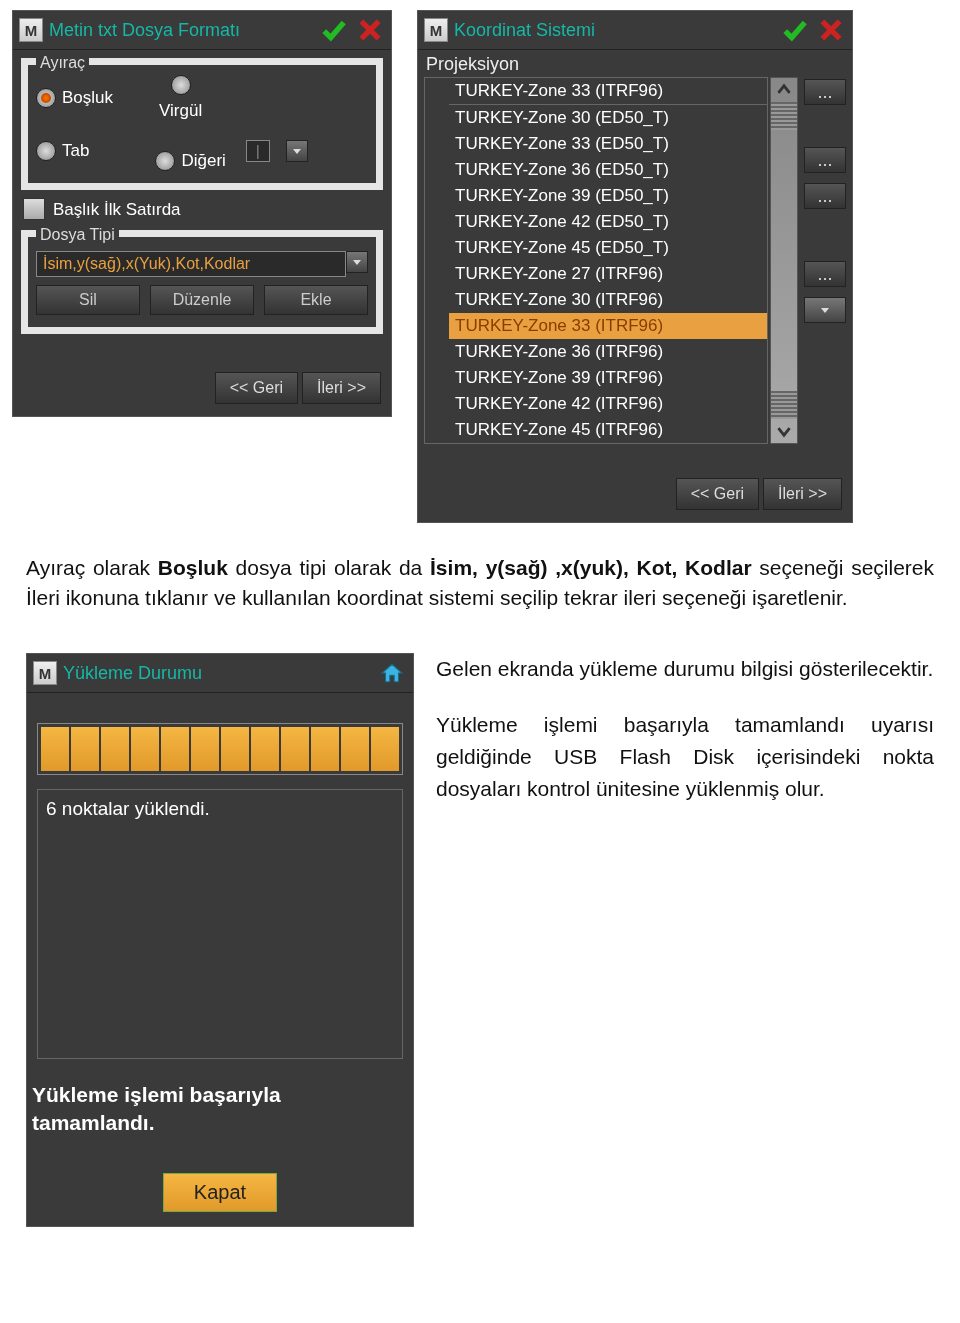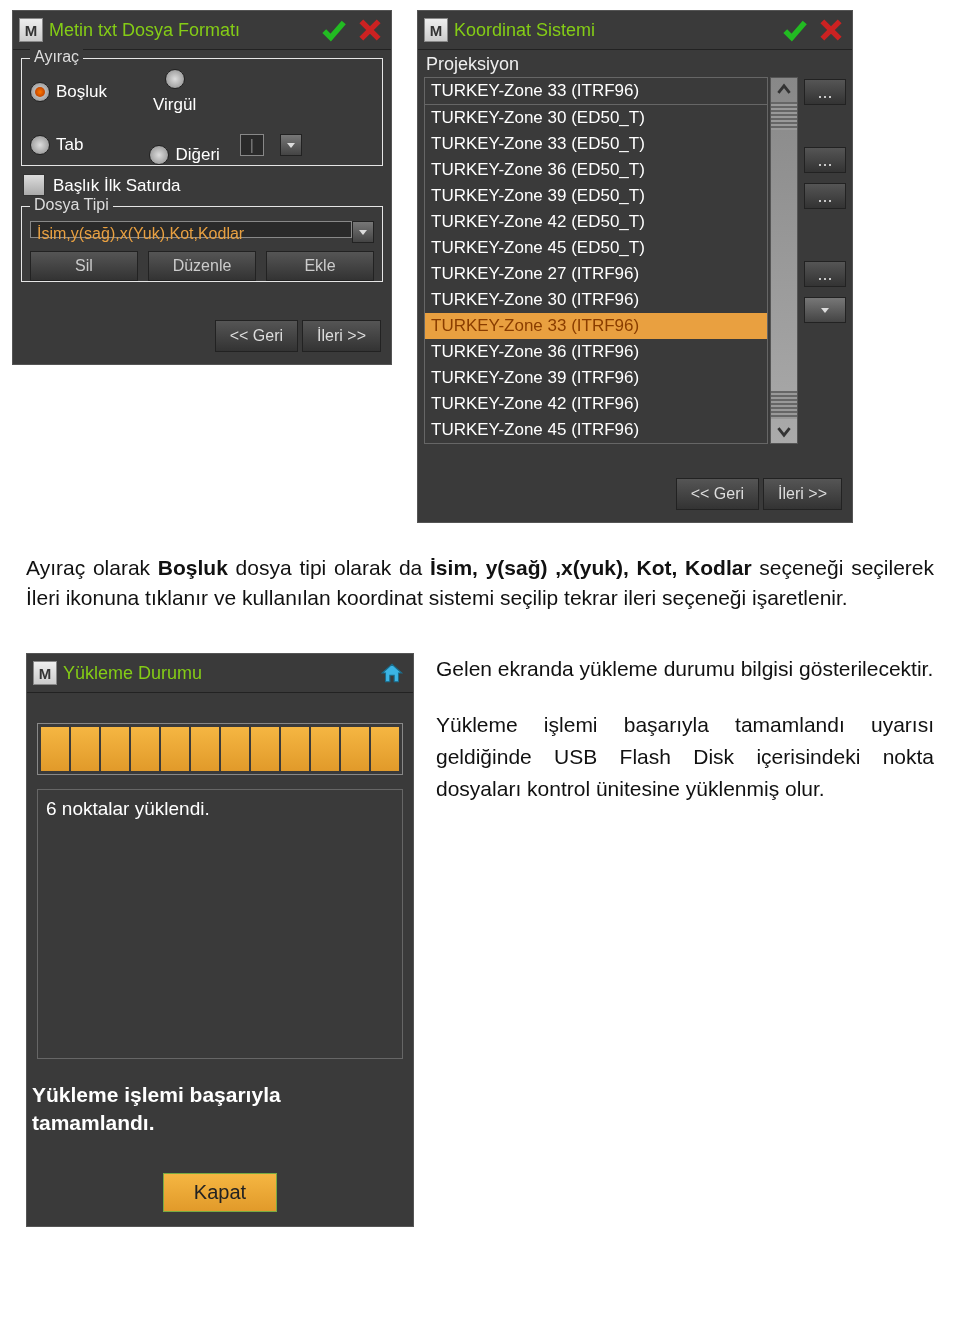--- a/index.html
+++ b/index.html
@@ -2,45 +2,45 @@
 <html><head>
 <meta charset="utf-8">
 <style>
   * { box-sizing: border-box; margin: 0; padding: 0; }
   body { width: 960px; background: #fff; font-family: Arial, sans-serif; }
   .page { padding: 10px 12px; }
   .row-top { display: flex; gap: 25px; align-items: flex-start; }
   .device-win { background: #3a3a3a; width: 380px; border: 1px solid #555; font-size: 17px; color: #fff; }
   .titlebar { display: flex; align-items: center; background: #3a3a3a; padding: 4px 6px; gap: 6px; border-bottom: 1px solid #222; }
   .m-icon { background: linear-gradient(#eee,#ccc); color: #333; width: 24px; height: 24px; display: flex; align-items: center; justify-content: center; font-weight: bold; font-size: 15px; border: 1px solid #888; }
-  .titlebar .title { flex: 1; color: #84cc16; font-size: 18px; }
+  .titlebar .title { flex: 1; color: #14b8a6; font-size: 18px; }
   .tick-btn, .x-btn { width: 30px; height: 30px; display:flex; align-items:center; justify-content:center; }
   .tick-btn svg, .x-btn svg { width: 26px; height: 26px; }
-  .fieldset { border: 1px solid #e5e5e5; margin: 8px; padding: 10px 8px 0 8px; position: relative; }
+  .fieldset { border: 7px solid #e5e5e5; margin: 8px; padding: 10px 8px 12px 8px; position: relative; }
   .fieldset .legend { position: absolute; top: -11px; left: 8px; background: #3a3a3a; padding: 0 4px; font-size: 16px; color: #ddd; }
   .radio-row { display: flex; gap: 16px; margin-bottom: 10px; align-items: center;}
   .radio-row.second { margin-bottom: 0;}
   .radio { display: flex; align-items: center; gap: 6px; }
   .radio-dot { width: 20px; height: 20px; border-radius: 50%; background: radial-gradient(#ddd,#888); border: 1px solid #222; display:flex; align-items:center; justify-content:center; }
   .radio-dot.inner::after { content:''; width:10px; height:10px; border-radius:50%; background: radial-gradient(#f70,#a30); }
   .radio-label { color:#fff; font-size: 17px; }
   .other-box { width: 24px; height: 22px; background:#2a2a2a; border:1px solid #888; margin-left: 4px; color:#888; font-size:14px; display:flex; align-items:center; justify-content:center;}
   .dd-arrow { width: 22px; height: 22px; background: linear-gradient(#777,#444); border:1px solid #222; display:flex; align-items:center; justify-content:center;}
   .dd-arrow svg { width:10px; height:10px; }
   .check-row { display:flex; align-items:flex-end; gap:8px; margin: 0 10px 10px 10px; }
   .checkbox { width:22px; height:22px; background:linear-gradient(#ddd,#aaa); border:1px solid #333; }
   .sel-row { display:flex; margin: 4px 0 8px 0; }
-  .sel-input { flex:1; background:#2a2a2a; border:1px solid #888; padding:3px 6px; color:#e9a040; font-size:16px; height:17px; }
+  .sel-input { flex:1; background:#2a2a2a; border:1px solid #888; padding:3px 6px; color:#e9a040; font-size:16px; height:26px; }
   .btn-row { display:flex; gap:10px; justify-content:space-between; }
   .sbtn { flex:1; background: linear-gradient(#555,#333); border:1px solid #222; color:#ccc; text-align:center; padding:5px 0; font-size:16px; }
   .nav-row { display:flex; justify-content:flex-end; gap:4px; padding: 30px 10px 12px 10px; background:#3a3a3a;}
   .navbtn { background: linear-gradient(#555,#333); border:1px solid #222; color:#ddd; padding:6px 14px; font-size:16px; }
   .proj-label { padding: 4px 8px 2px 8px; color:#eee; font-size:18px; }
   .proj-body { display:flex; margin: 0 6px 4px 6px;}
-  .proj-list { flex:1; background:#3a3a3a; border:1px solid #666;}
+  .proj-list { flex:1; background:#3a3a3a; border:1px solid #666;padding-left:24px;}
   .proj-item { padding:2px 6px; color:#fff; font-size:17px; line-height:22px; }
   .proj-item.head { border-bottom:1px solid #666;}
   .proj-item.selected { background:#e9a040; color:#8a3d00; }
   .scroll-col { width:28px; background: linear-gradient(#888,#aaa); display:flex; flex-direction:column; align-items:center; justify-content:space-between; border:1px solid #555; margin-left:2px;}
   .scroll-arrow { width:100%; height:24px; display:flex; align-items:center; justify-content:center;}
   .scroll-grip { height:28px; width:100%; background: repeating-linear-gradient(#666,#666 2px,#999 2px,#999 4px); }
   .right-col { width:42px; margin-left:6px; display:flex; flex-direction:column; gap:10px; padding-top:2px;}
   .dots-btn { height:26px; background:linear-gradient(#555,#333); border:1px solid #222; color:#ddd; display:flex; align-items:center; justify-content:center; font-size:18px;}
   .para { margin: 30px 14px 0 14px; font-size: 21px; line-height: 30px; color:#111; text-align: justify;}
   .para b { font-weight: bold; }

